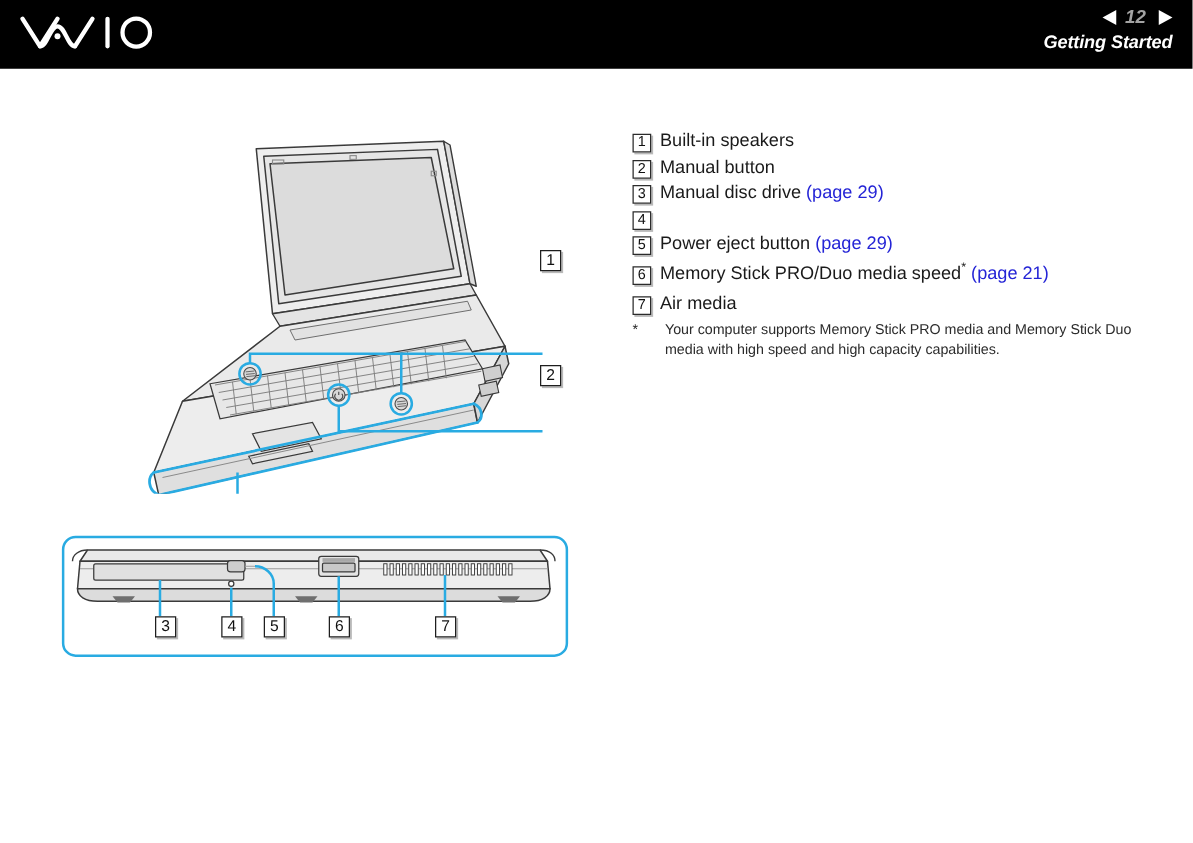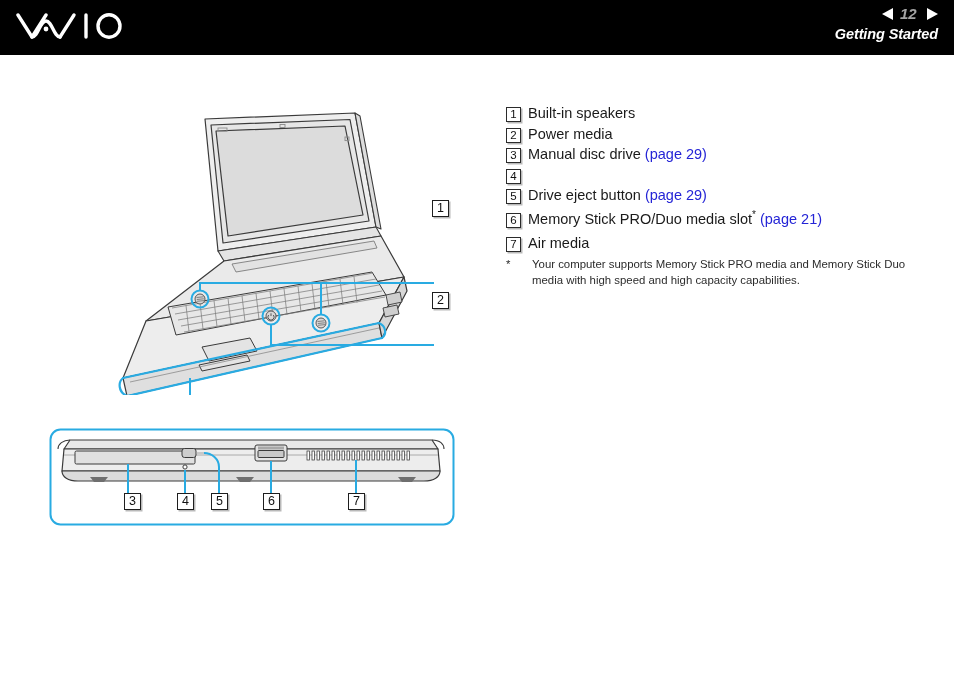--- a/index.html
+++ b/index.html
@@ -155,40 +155,40 @@
 
 <div id="legend">
 
   <div class="legend-row">
     <div class="numbox">1</div>
     <div class="legend-label"><span>Built-in speakers</span></div>
   </div>
 
   <div class="legend-row">
     <div class="numbox">2</div>
-    <div class="legend-label"><span>Power media</span></div>
+    <div class="legend-label"><span>Manual button</span></div>
   </div>
 
   <div class="legend-row">
     <div class="numbox">3</div>
     <div class="legend-label"><span>Manual disc drive</span> <span class="pagelink">(page 29)</span></div>
   </div>
 
   <div class="legend-row">
     <div class="numbox">4</div>
   </div>
 
   <div class="legend-row">
     <div class="numbox">5</div>
-    <div class="legend-label"><span>Drive eject button</span> <span class="pagelink">(page 29)</span></div>
+    <div class="legend-label"><span>Power eject button</span> <span class="pagelink">(page 29)</span></div>
   </div>
 
   <div class="legend-row spaced">
     <div class="numbox">6</div>
-    <div class="legend-label"><span>Memory Stick PRO/Duo media slot</span><span class="sup-star">*</span> <span class="pagelink">(page 21)</span></div>
+    <div class="legend-label"><span>Memory Stick PRO/Duo media speed</span><span class="sup-star">*</span> <span class="pagelink">(page 21)</span></div>
   </div>
 
   <div class="legend-row spaced">
     <div class="numbox">7</div>
     <div class="legend-label"><span>Air media</span></div>
   </div>
 </div>
 
 <div id="footnote">
   <div id="footnote-marker">*</div>

